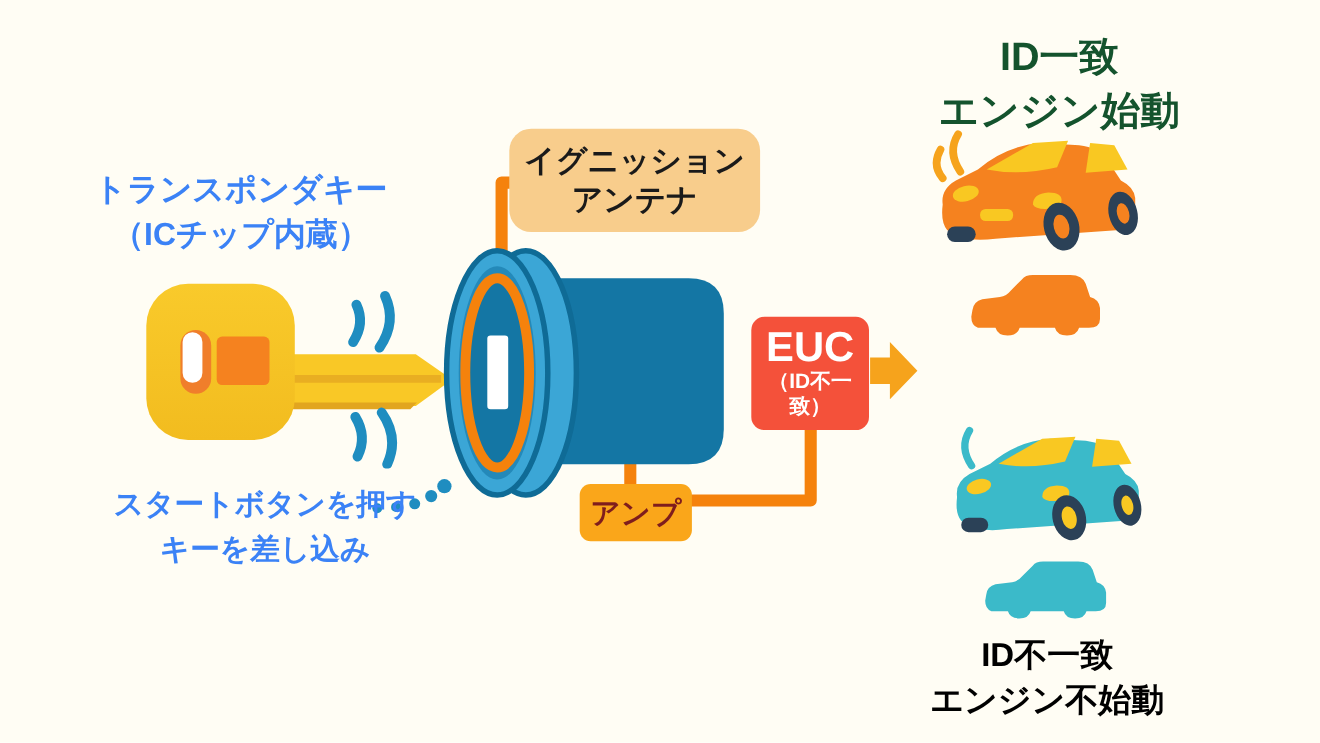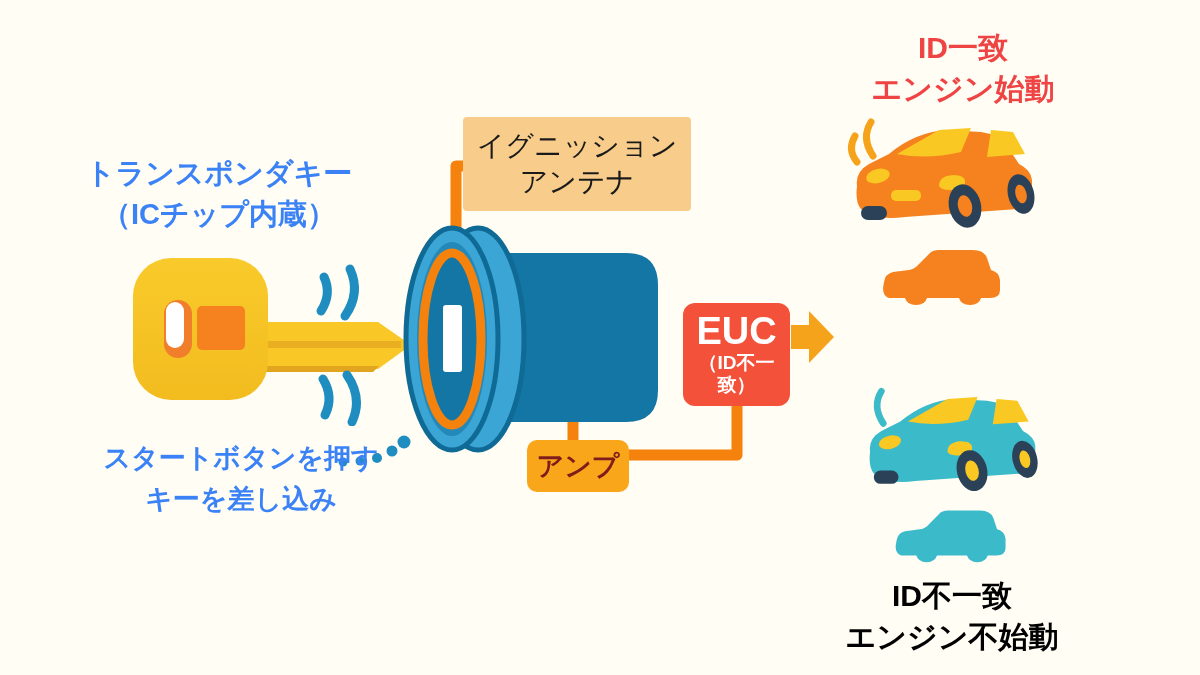--- a/index.html
+++ b/index.html
@@ -4,36 +4,36 @@
 <style>
   html,body{margin:0;padding:0;}
   .canvas{
     position:relative;width:1200px;height:675px;background:#FFFDF4;
     font-family:"Liberation Sans",sans-serif;overflow:hidden;
   }
   .abs{position:absolute;}
   .txt{font-weight:bold;text-align:center;color:#3b82f6;}
   .title-block{left:58px;top:153px;width:322px;font-size:29px;line-height:1.42;}
   .caption-block{left:93px;top:438px;width:296px;font-size:27px;line-height:1.5;}
-  .match-block{left:840px;top:28px;width:246px;font-size:30px;line-height:1.35;color:#ef4444;}
+  .match-block{left:840px;top:28px;width:246px;font-size:36px;line-height:1.35;color:#14532d;}
   .mismatch-block{left:828px;top:576px;width:248px;font-size:30px;line-height:1.35;color:#000000;}
   .antenna-box{
-    left:463px;top:117px;width:228px;height:94px;background:#F8CD8C;border-radius:4px;
+    left:463px;top:117px;width:228px;height:94px;background:#F8CD8C;border-radius:20px;
     display:flex;flex-direction:column;align-items:center;justify-content:center;
-    font-size:28px;font-weight:normal;line-height:1.3;color:#1A1A1A;text-align:center;
+    font-size:28px;font-weight:bold;line-height:1.3;color:#1A1A1A;text-align:center;
   }
   .amp-box{
     left:527px;top:440px;width:102px;height:52px;background:#FAA61A;border-radius:10px;
     display:flex;align-items:center;justify-content:center;
     font-size:27px;font-weight:bold;color:#7f1d1d;
   }
   .ecu-box{
     left:683px;top:288px;width:107px;height:103px;background:#F4513A;border-radius:12px;
     display:flex;flex-direction:column;align-items:center;justify-content:center;
-    color:#FFFFFF;font-weight:bold;text-align:center;margin-top:15px;
+    color:#FFFFFF;font-weight:bold;text-align:center;
   }
   .ecu-box .ecu-title{font-size:38px;line-height:1.05;}
   .ecu-box .ecu-sub{font-size:19px;line-height:1.2;}
 </style>
 </head>
 <body>
 
 <div class="canvas">
 
   <svg class="abs" style="left:0;top:0" width="1200" height="675" viewBox="0 0 1200 675">

